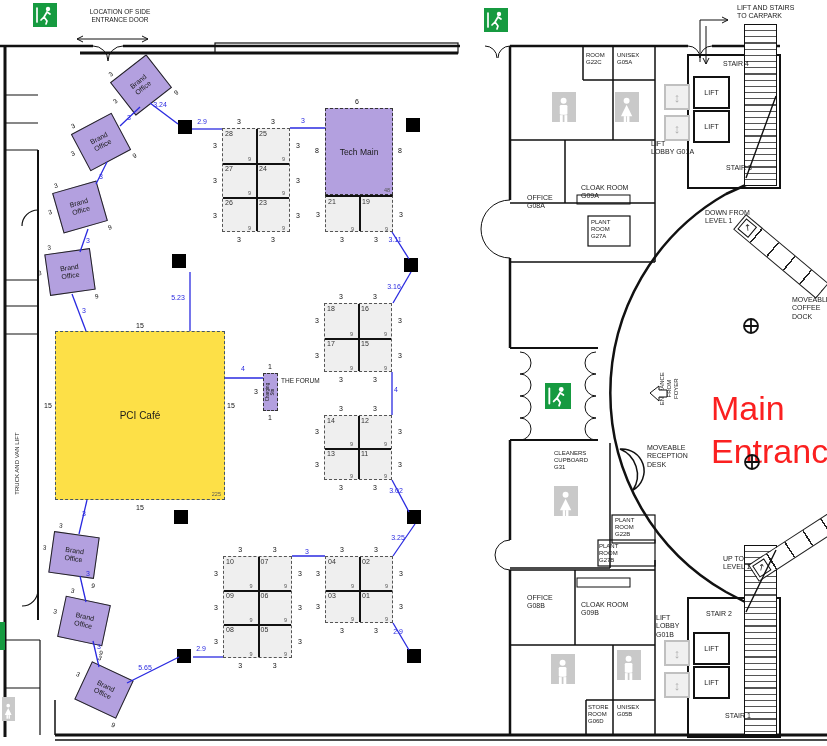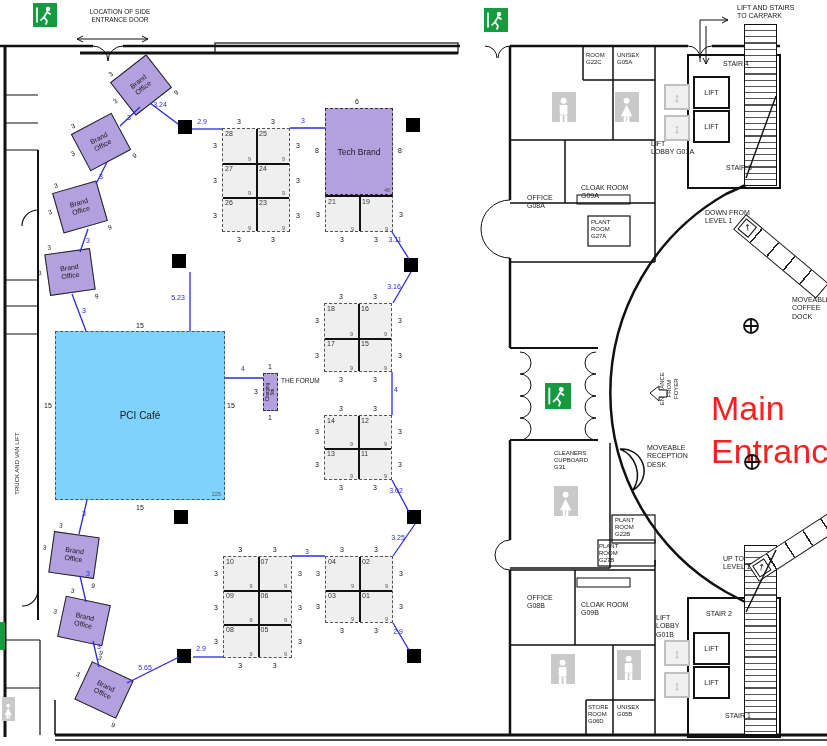--- a/index.html
+++ b/index.html
@@ -17,21 +17,21 @@
         white-space:nowrap;z-index:5}
   .booth-block{position:absolute;background:#efefef;border:1px dashed #555;box-sizing:border-box;z-index:3}
   .cellnum{position:absolute;font-size:7px;color:#333}
   .area9{position:absolute;font-size:5.5px;color:#555}
   .vline{position:absolute;top:0;bottom:0;width:2px;background:#111}
   .hline{position:absolute;left:0;right:0;height:2px;background:#111}
   .colsq{position:absolute;width:14px;height:14px;background:#000;z-index:4}
   .exit{position:absolute;background:#169a40;z-index:6;display:flex;align-items:center;justify-content:center}
   .bigzone{position:absolute;box-sizing:border-box;display:flex;align-items:center;
            justify-content:center;text-align:center;z-index:3}
-  .cafe{background:#7dd3fc;border:1.5px dashed #456;font-size:10px}
+  .cafe{background:#fde047;border:1.5px dashed #456;font-size:10px}
   .tech{background:#b3a0df;border:1.5px dashed #333;font-size:8.5px}
   .forum-box{background:#b3a0df;border:1px dashed #333;font-size:4.5px;overflow:hidden}
   .office-wrap{position:absolute;width:46px;height:42px;z-index:3}
   .office{position:absolute;inset:0;background:#b3a0df;border:1.2px solid #222;box-sizing:border-box;
           display:flex;align-items:center;justify-content:center;text-align:center;
           font-size:7px;line-height:1.15;white-space:pre-line}
   .odim{position:absolute;font-size:6.5px;color:#111}
   .lift{position:absolute;width:37px;height:33px;border:2px solid #111;background:#fff;box-sizing:border-box;
         display:flex;align-items:center;justify-content:center;font-size:7px;z-index:4}
   .lifticon{position:absolute;width:26px;height:26px;border:2px solid #c0c0c0;background:#f0f0f0;
@@ -100,21 +100,21 @@
 
       <path stroke-width="2.5" d="M726,194 A229,229 0 0 0 726,592 M726,194 L748,184 M726,592 L747,603"></path>
     </g>
   </svg>
 
   <div class="bigzone cafe" style="left:55px;top:331px;width:170px;height:169px">
     <span>PCI Café</span>
     <span class="area9" style="right:3px;bottom:2px;left:auto;top:auto">225</span>
   </div>
   <div class="bigzone tech" style="left:325px;top:108px;width:68px;height:87px">
-    <span>Tech Brand</span>
+    <span>Tech Main</span>
     <span class="area9" style="right:2px;bottom:1px;left:auto;top:auto">48</span>
   </div>
   <div class="bigzone forum-box" style="left:263px;top:373px;width:15px;height:38px">
     <span class="vert">Charging Stn</span>
   </div>
 
   <span class="bdim" style="left:140px;top:325px">15</span>
   <span class="bdim" style="left:140px;top:507px">15</span>
   <span class="bdim" style="left:48px;top:405px">15</span>
   <span class="bdim" style="left:231px;top:405px">15</span>

